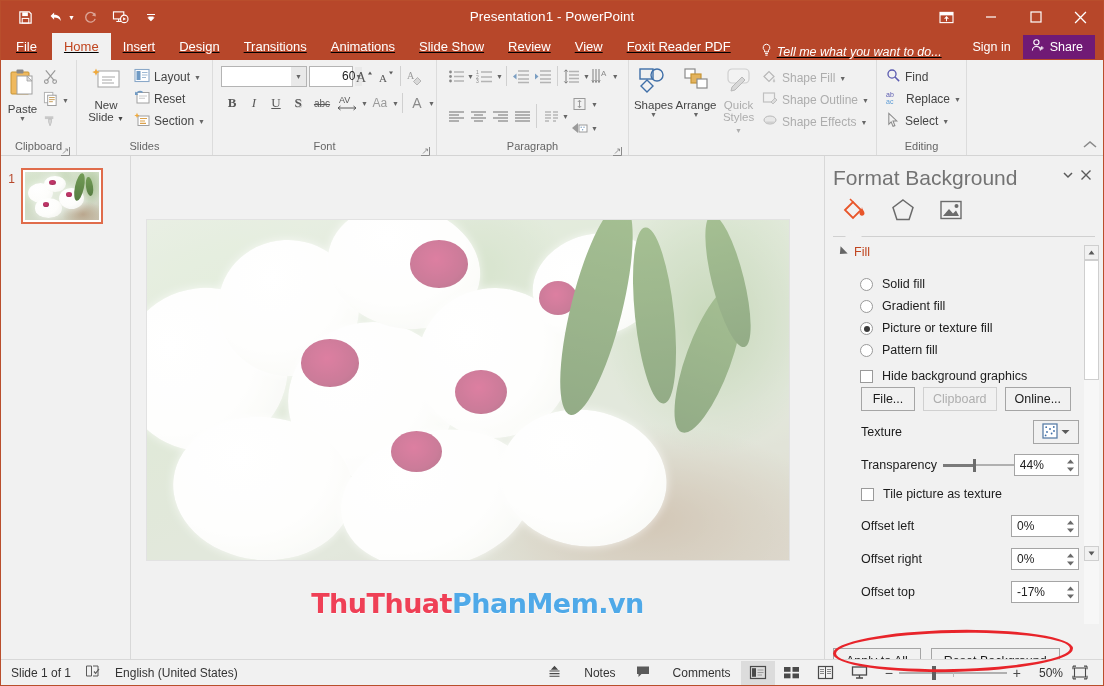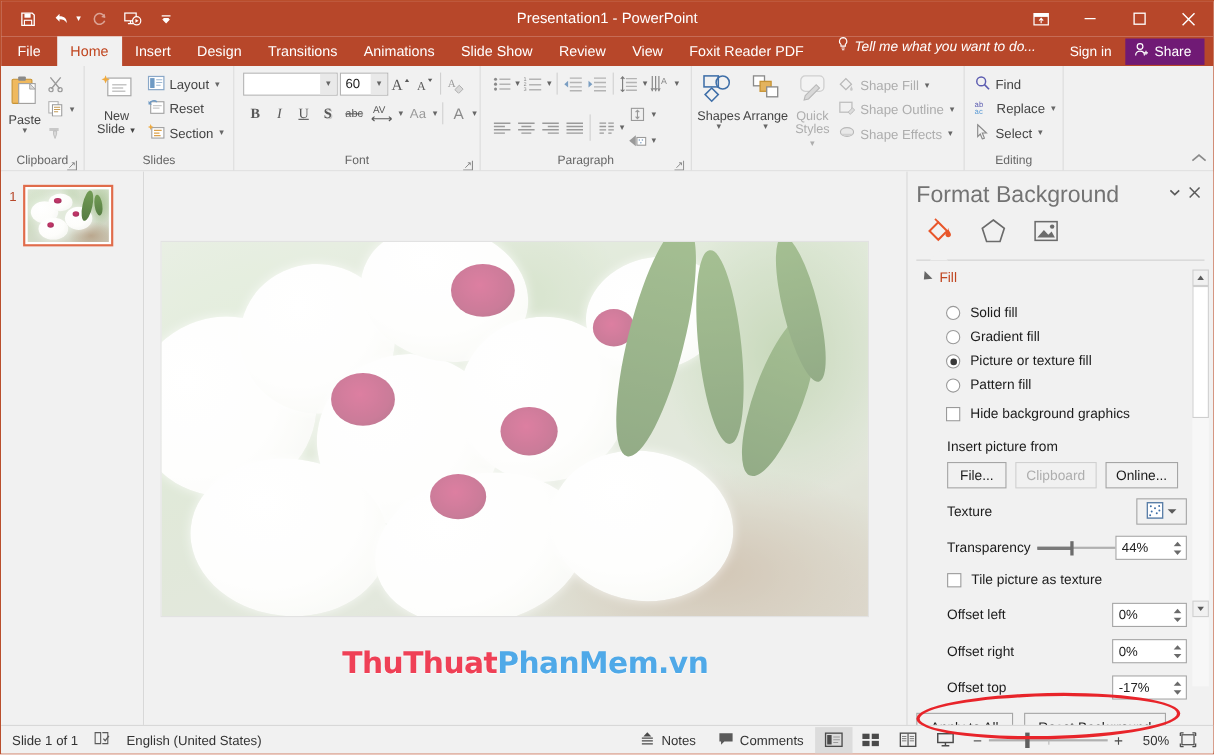--- a/index.html
+++ b/index.html
@@ -52,21 +52,22 @@
     color: #ffffff;
   }
   .ribbon-display { width: 44px; }
 
   
   .tabrow {
     position: relative;
     height: 27px;
     background: #b7472a;
     display: flex;
-    align-items: flex-start;
+    align-items: flex-end;
+    text-decoration: underline;
   }
   .tab {
     height: 27px; line-height: 27px;
     padding: 0 12px;
     font-size: 13px;
     color: #ffffff;
     white-space: nowrap;
   }
   .tab.file { padding: 0 15px; }
   .tab.active {
@@ -152,21 +153,21 @@
   .fontname {
     width: 86px; height: 21px;
     background: #fff; border: 1px solid #b4b4b4;
     display: flex; align-items: center; justify-content: flex-end;
   }
   .fontname .dd { width: 15px; height: 19px; background: #e9e9e9;
     display:flex;align-items:center;justify-content:center; }
   .fontsize {
     width: 44px; height: 21px; margin-left: 2px;
     background: #fff; border: 1px solid #b4b4b4;
-    display: flex; align-items: center;
+    display: flex; align-items: center; padding-left: 28px;
   }
   .fontsize .val { flex: 1; font-size: 12px; color: #222; padding-left: 4px; }
   .fontsize .dd { width: 15px; height: 19px; background: #e9e9e9;
     display:flex;align-items:center;justify-content:center; }
   .fbtn {
     width: 22px; height: 22px;
     display: flex; align-items: center; justify-content: center;
     font-size: 13px; color: #595959;
   }
   .vsep { width: 1px; height: 20px; background: #d0d0d0; margin: 0 3px; }
@@ -439,21 +440,21 @@
   .status {
     position: absolute; left: 0; right: 0; bottom: 0;
     height: 26px;
     background: #f1f1f1;
     border-top: 1px solid #d8d8d8;
     display: flex; align-items: center;
     font-size: 12px; color: #333;
   }
   .st-left { display: flex; align-items: center; gap: 14px; padding-left: 10px; }
   .st-right { margin-left: auto; display: flex; align-items: center; gap: 0; padding-right: 6px; }
-  .st-item { display: flex; align-items: center; gap: 6px; padding: 0 10px; height: 24px; }
+  .st-item { display: flex; align-items: center; gap: 23px; padding: 0 10px; height: 24px; }
   .viewbtn {
     width: 34px; height: 24px;
     display: flex; align-items: center; justify-content: center;
   }
   .viewbtn.active { background: #dcdcdc; }
   .zoomslider { display: flex; align-items: center; gap: 6px; padding: 0 8px; }
   .zs-track { position: relative; width: 108px; height: 2px; background: #b0b0b0; }
   .zs-tick { position: absolute; left: 50%; top: -3px; width: 1px; height: 8px; background: #b9b9b9; }
   .zs-handle { position: absolute; left: 31%; top: -6px; width: 4px; height: 14px; background: #5f5f5f; }
   .zoomval { width: 34px; text-align: right; font-size: 12px; }
@@ -1096,21 +1097,20 @@
         <div class="opt-row">
           <span class="radio"></span>
           <span>Pattern fill</span>
         </div>
 
         <div class="cbox-row" style="padding-left:35px">
           <span class="cbox"></span>
           <span>Hide background graphics</span>
         </div>
 
-        <div class="sec-label">Insert picture from</div>
         <div class="btn-row">
           <div class="pbtn">File...</div>
           <div class="pbtn dim">Clipboard</div>
           <div class="pbtn">Online...</div>
         </div>
 
         <div class="field-row">
           <span class="flabel">Texture</span>
           <span class="texbox">
             <span>

